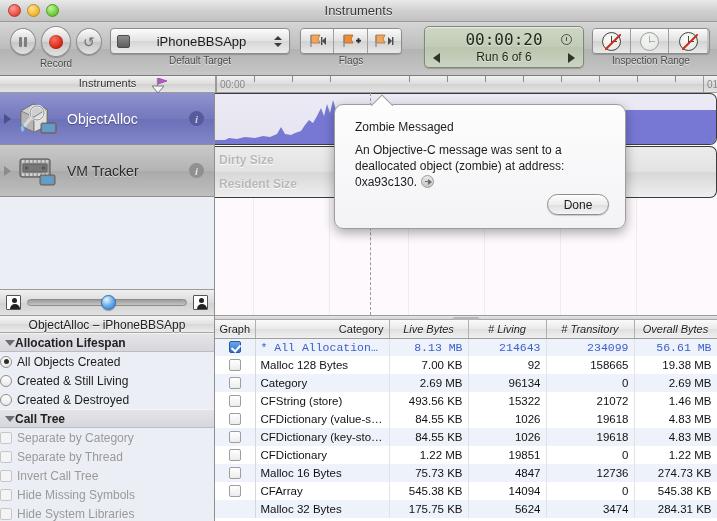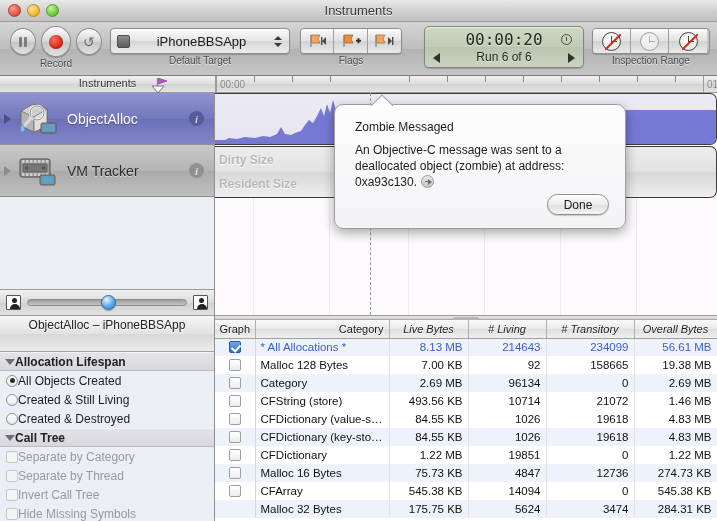--- a/index.html
+++ b/index.html
@@ -288,33 +288,33 @@
     width: 26px; height: 3px; border-radius: 2px; background: #b4b4b4;
   }
 
   
   .detail-side {
     position: absolute; top: 315px; left: 0; width: 215px; height: 206px;
     background: #eceef5; border-right: 1px solid #8f8f8f; border-top: 1px solid #9b9b9b;
     overflow: hidden;
   }
   .ds-title {
-    height: 36px; line-height: 19px; text-align: center; font-size: 12px; color: #222;
+    height: 17px; line-height: 19px; text-align: center; font-size: 12px; color: #222;
     background: linear-gradient(to bottom, #f6f6f6, #e2e2e2 50%, #d8d8d8 51%, #ebebeb);
     border-bottom: 1px solid #a5a5a5; text-shadow: 0 1px 0 rgba(255,255,255,0.8);
   }
   .ds-section {
     height: 19px; display: flex; align-items: center; padding-left: 5px;
     background: linear-gradient(to bottom, #e4e4e8, #d6d6dc);
     border-bottom: 1px solid #bcbcc4; border-top: 1px solid #f3f3f6;
     font-size: 12px; font-weight: bold; color: #222; cursor: default;
   }
   .ds-tri { width: 0; height: 0; border-left: 5px solid transparent; border-right: 5px solid transparent; border-top: 6px solid #6d6d75; flex: 0 0 auto; }
   .ds-item {
-    height: 19px; display: flex; align-items: center; padding-left: 6px;
+    height: 19px; display: flex; align-items: center; gap: 5px; 
     font-size: 12px; color: #1c1c1c; cursor: default;
   }
   .ds-item.disabled { color: #9a9a9a; }
   .radio {
     width: 12px; height: 12px; border-radius: 50%; flex: 0 0 auto;
     background: linear-gradient(to bottom, #ffffff, #e9e9e9);
     border: 1px solid #8e8e8e; position: relative;
   }
   .radio.on::after {
     content: ""; position: absolute; left: 2.5px; top: 2.5px; width: 5px; height: 5px;
@@ -343,21 +343,21 @@
   table.alloc th.c-graph { text-align: center; padding: 0; }
   table.alloc th.c-cat   { text-align: right; }
   table.alloc th.num     { text-align: center; font-style: italic; }
   table.alloc td {
     height: 18px; font-size: 11.5px; color: #111; padding: 0 5px;
     border-right: 1px solid #e2e2e2; white-space: nowrap; overflow: hidden; text-overflow: ellipsis;
   }
   table.alloc td.c-graph { text-align: center; padding: 0; border-right: 1px solid #d8d8d8; }
   table.alloc td.num { text-align: right; font-variant-numeric: tabular-nums; }
   tr.alt td { background: #eef2fa; }
-  tr.allrow td { color: #3a5ecc; }
+  tr.allrow td { color: #3a5ecc; font-family: Liberation Mono, monospace; }
   .tcbox {
     width: 12px; height: 12px; border-radius: 2px; display: inline-block; vertical-align: -2px;
     background: linear-gradient(to bottom, #ffffff, #ececec);
     border: 1px solid #9e9e9e; position: relative; cursor: default;
   }
   .tcbox.on {
     background: linear-gradient(to bottom, #6fa6ef, #2f6fd0);
     border-color: #29599f;
   }
   .tcbox.on::after {
@@ -691,21 +691,21 @@
           <td>Category</td>
           <td class="num">2.69 MB</td>
           <td class="num">96134</td>
           <td class="num">0</td>
           <td class="num">2.69 MB</td>
         </tr>
         <tr>
           <td class="c-graph"><span class="tcbox"></span></td>
           <td>CFString (store)</td>
           <td class="num">493.56 KB</td>
-          <td class="num">10714</td>
+          <td class="num">15322</td>
           <td class="num">21072</td>
           <td class="num">1.46 MB</td>
         </tr>
         <tr>
           <td class="c-graph"><span class="tcbox"></span></td>
           <td>CFDictionary (value-st…)</td>
           <td class="num">84.55 KB</td>
           <td class="num">1026</td>
           <td class="num">19618</td>
           <td class="num">4.83 MB</td>

